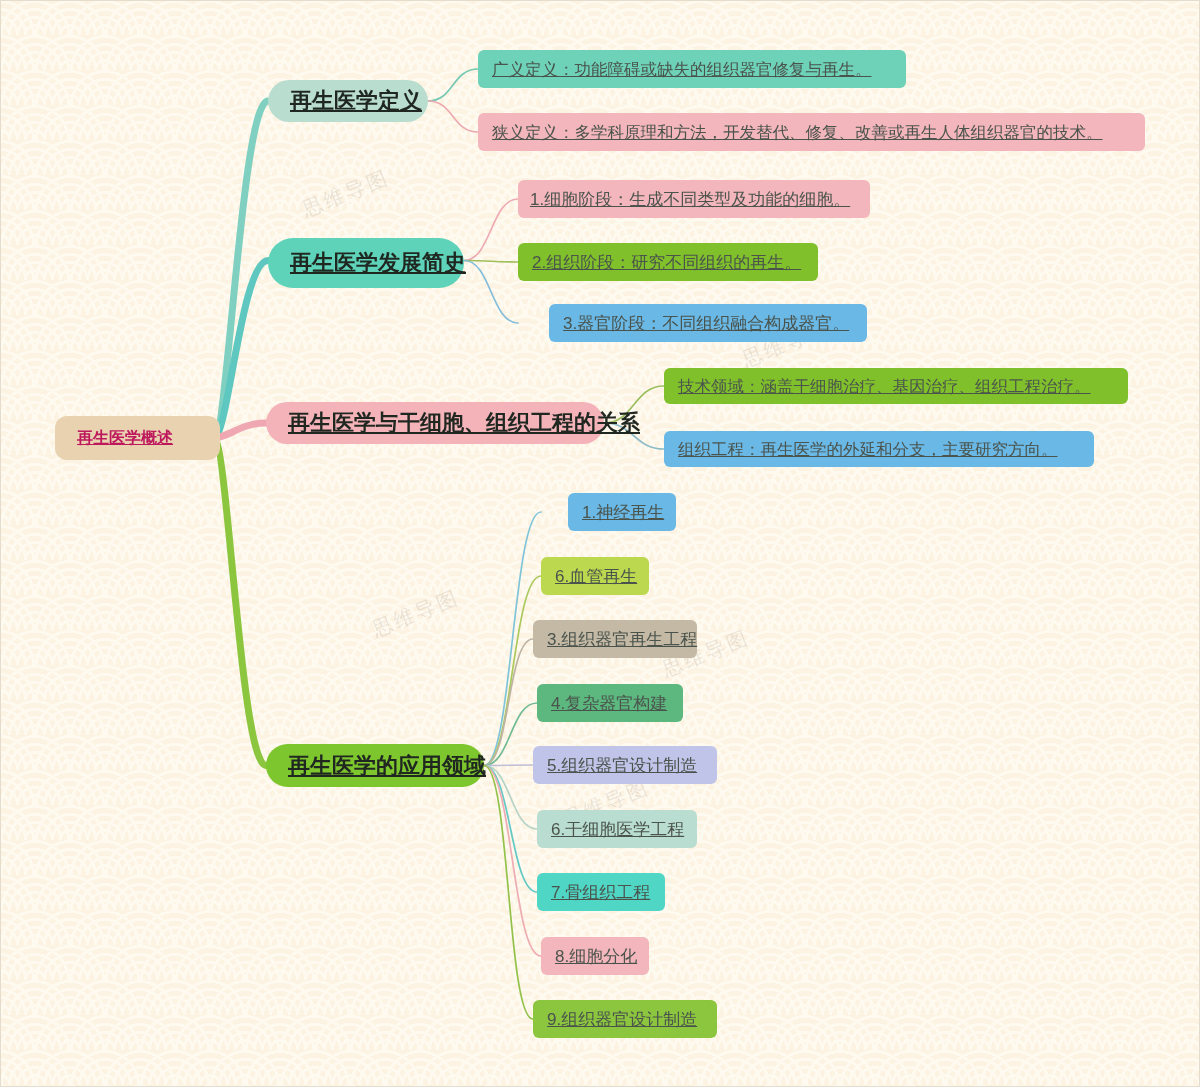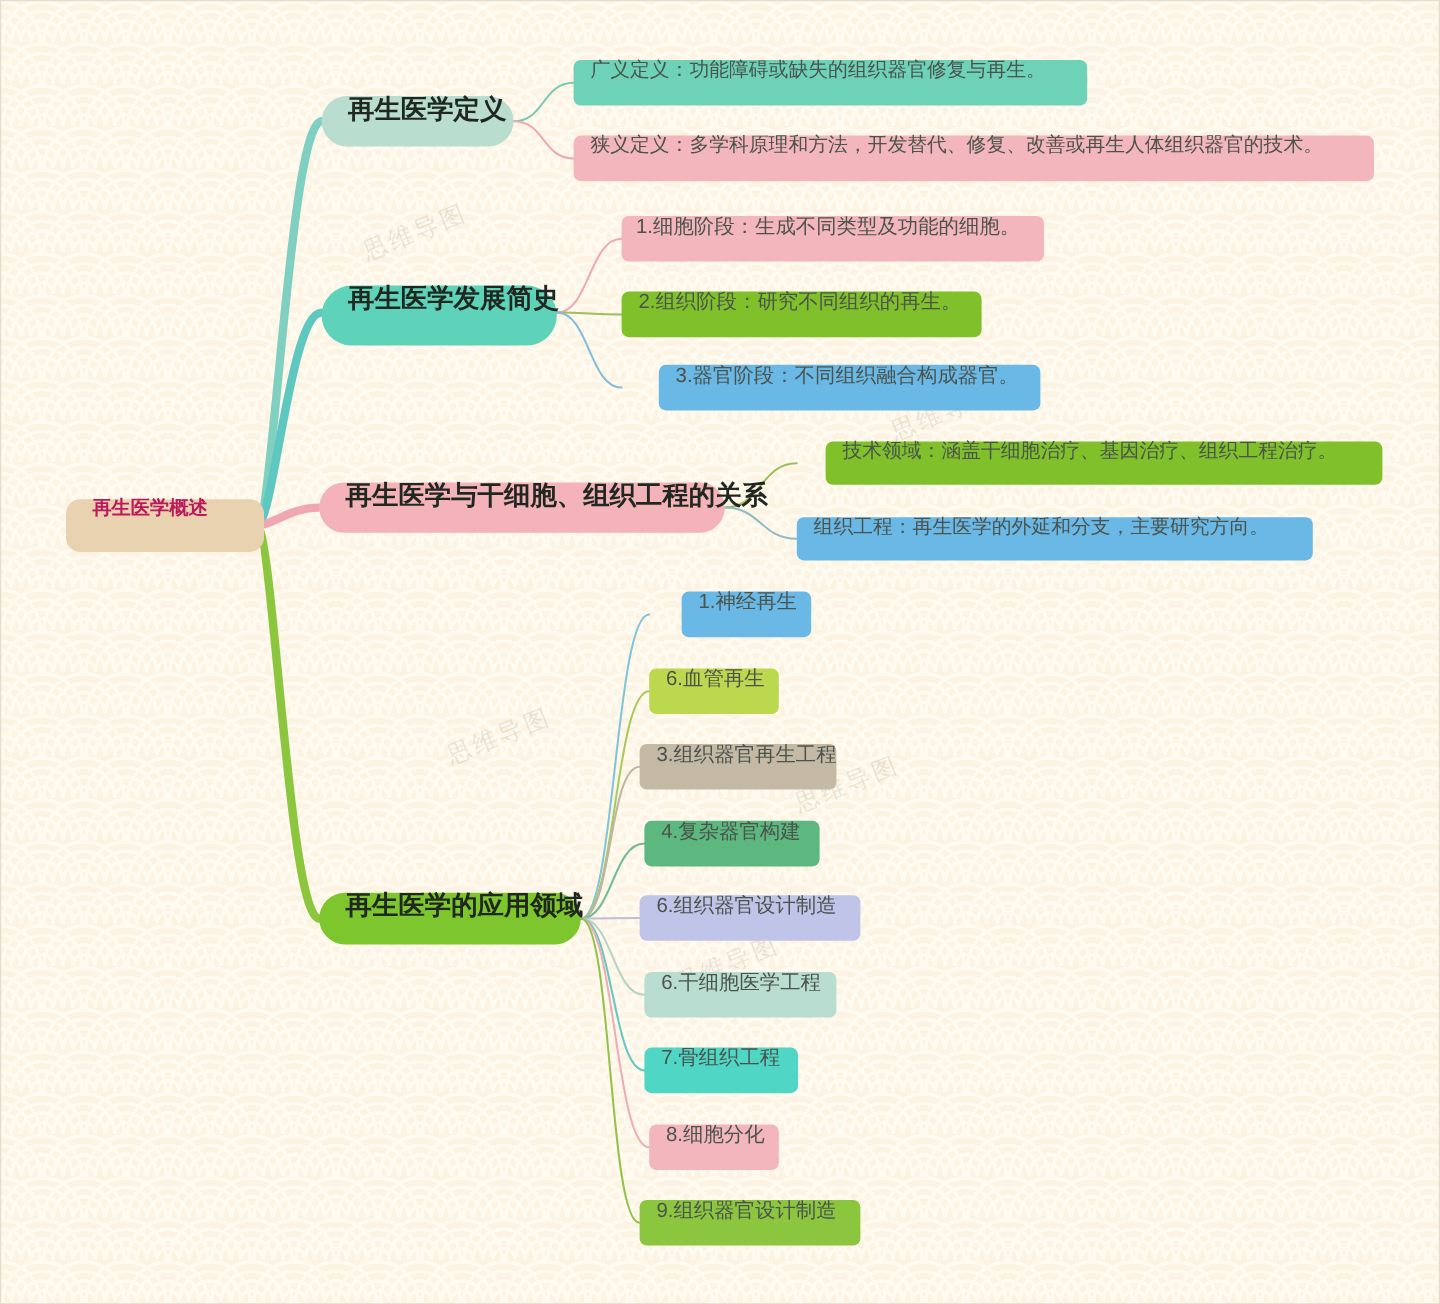--- a/index.html
+++ b/index.html
@@ -20,24 +20,25 @@
     background-size:70px 35px;
     background-position:0 0, 0 0, 0 0;
   }
   #wrap {
     position:absolute; inset:0;
     border:1px solid #e4dccc;
   }
   svg.links { position:absolute; left:0; top:0; width:1200px; height:1087px; pointer-events:none; }
   .node {
     position:absolute;
-    display:flex; align-items:flex-start;
+    display:flex; align-items:center;
     white-space:nowrap;
     color:#2f3a33;
     line-height:1;
+    text-decoration:underline;
   }
   .node.root {
     border-radius:12px;
     font-weight:bold;
     font-size:16px;
     padding:0 22px;
     color:#be185d;
   }
   .node.branch {
     border-radius:26px;
@@ -113,21 +114,21 @@
       </div>
       <div class="node leaf" style="left: 518px; top: 243px; width: 300px; height: 38px; background: rgb(128, 193, 43);">
         <span>2.组织阶段：研究不同组织的再生。</span>
       </div>
       <div class="node leaf" style="left: 518px; top: 304px; width: 318px; height: 38px; background: rgb(106, 184, 230); margin-left: 31px;">
         <span>3.器官阶段：不同组织融合构成器官。</span>
       </div>
       <div class="node branch" style="left: 266px; top: 402px; width: 338px; height: 42px; background: rgb(244, 179, 185);">
         <span>再生医学与干细胞、组织工程的关系</span>
       </div>
-      <div class="node leaf leafbig" style="left: 688px; top: 368px; width: 464px; height: 36px; background: rgb(128, 193, 43);">
+      <div class="node leaf leafbig" style="left: 664px; top: 368px; width: 464px; height: 36px; background: rgb(128, 193, 43);">
         <span>技术领域：涵盖干细胞治疗、基因治疗、组织工程治疗。</span>
       </div>
       <div class="node leaf leafbig" style="left: 664px; top: 431px; width: 430px; height: 36px; background: rgb(106, 184, 230);">
         <span>组织工程：再生医学的外延和分支，主要研究方向。</span>
       </div>
       <div class="node branch" style="left: 266px; top: 744px; width: 218px; height: 43px; background: rgb(125, 198, 46);">
         <span>再生医学的应用领域</span>
       </div>
       <div class="node leaf" style="left: 541px; top: 493px; width: 108px; height: 38px; background: rgb(106, 184, 230); margin-left: 27px;">
         <span>1.神经再生</span>
@@ -135,21 +136,21 @@
       <div class="node leaf" style="left: 541px; top: 557px; width: 108px; height: 38px; background: rgb(188, 216, 78);">
         <span>6.血管再生</span>
       </div>
       <div class="node leaf" style="left: 533px; top: 620px; width: 164px; height: 38px; background: rgb(196, 185, 165);">
         <span>3.组织器官再生工程</span>
       </div>
       <div class="node leaf" style="left: 537px; top: 684px; width: 146px; height: 38px; background: rgb(92, 184, 127);">
         <span>4.复杂器官构建</span>
       </div>
       <div class="node leaf" style="left: 533px; top: 746px; width: 184px; height: 38px; background: rgb(192, 196, 232);">
-        <span>6.组织器官设计制造</span>
+        <span>5.组织器官设计制造</span>
       </div>
       <div class="node leaf" style="left: 537px; top: 810px; width: 160px; height: 38px; background: rgb(185, 221, 208);">
         <span>6.干细胞医学工程</span>
       </div>
       <div class="node leaf" style="left: 537px; top: 873px; width: 128px; height: 38px; background: rgb(79, 214, 196);">
         <span>7.骨组织工程</span>
       </div>
       <div class="node leaf" style="left: 541px; top: 937px; width: 108px; height: 38px; background: rgb(243, 182, 188);">
         <span>8.细胞分化</span>
       </div>

